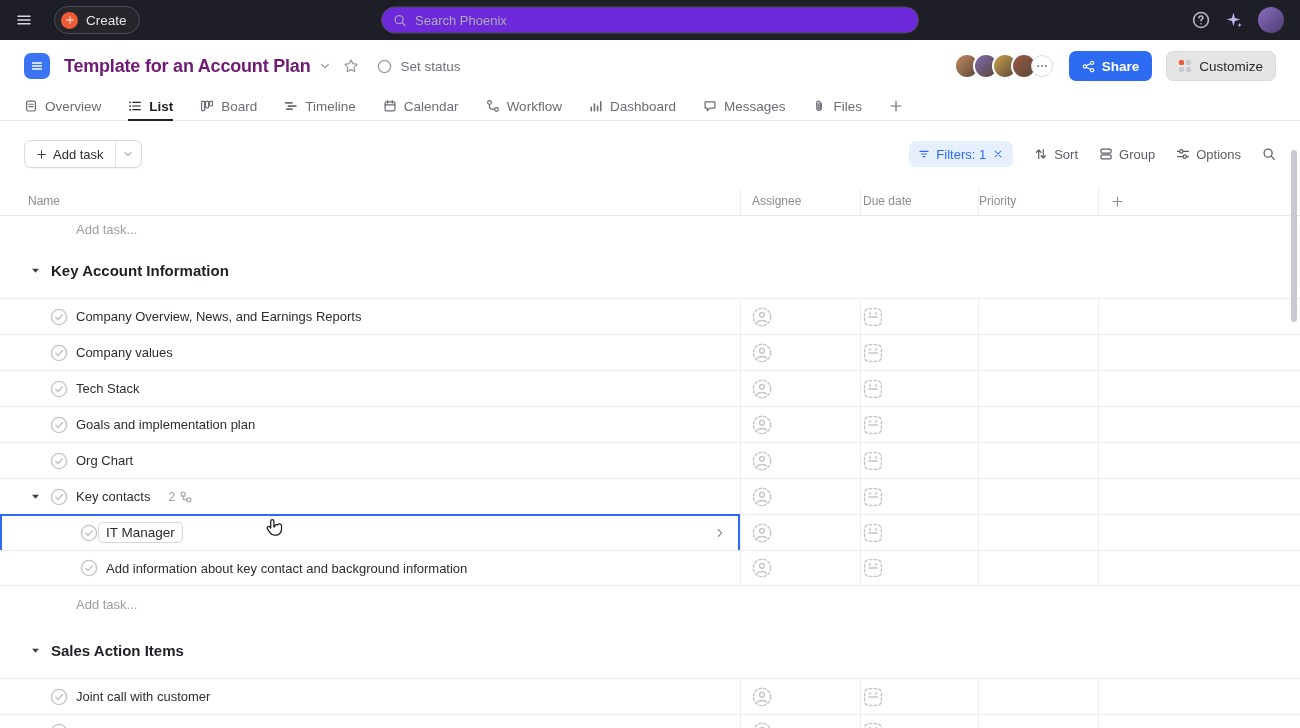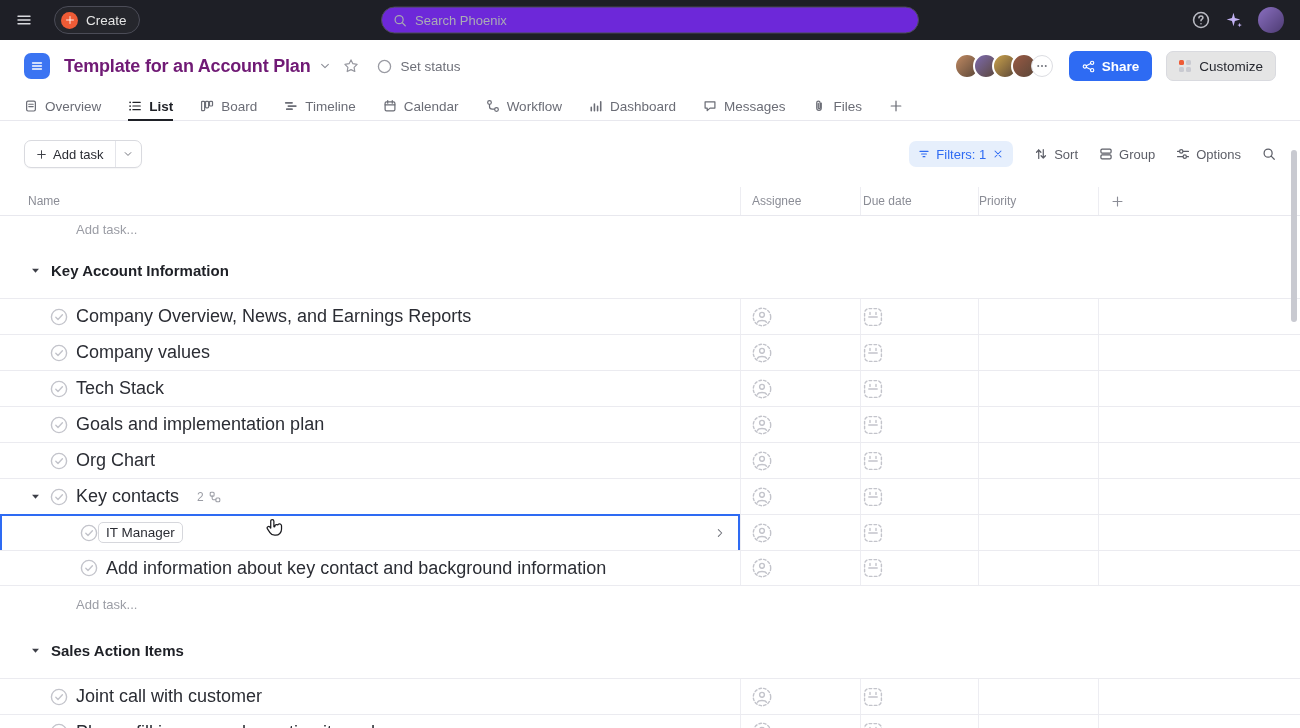--- a/index.html
+++ b/index.html
@@ -110,21 +110,21 @@
   .twisty { width:14px; height:14px; color:#3d3f47; display:flex; align-items:center;
     justify-content:center; cursor:pointer; flex:none; }
   .twisty svg { width:11px; height:11px; }
   .twisty.hidden { visibility:hidden; }
   .row-task { height:36px; border-top:1px solid #ebebf0; }
   .row-task.grp-end { border-bottom:1px solid #ebebf0; }
   .row-task .cell + .cell { border-left:1px solid #ededf2; }
   .row-task .cell-name { gap:8px; }
   .row-sub .cell-name { padding-left:58px; }
   .check { width:18px; height:18px; color:#c3c4cb; flex:none; cursor:pointer; }
-  .task-label { font-size:18px; color:#2b2d34; white-space:nowrap; }
+  .task-label { font-size:13px; color:#2b2d34; white-space:nowrap; }
   .count { display:flex; align-items:center; gap:5px; margin-left:10px; color:#9b9da5;
     font-size:12px; }
   .count .ic { width:12px; height:12px; }
   .ph { width:20px; height:20px; color:#c3c4cb; }
   .edit-box { border:1px solid #d6d7dc; border-radius:5px; padding:2px 7px; margin-left:-8px;
     font-size:13.5px; color:#2b2d34; background:#fff; cursor:text; }
   .sel-outline { position:absolute; left:0; top:-1px; height:38px; width:740px;
     border:2px solid var(--accent,#2e6bf3); pointer-events:none; }
   .row-chevron { position:absolute; left:714px; top:50%; transform:translateY(-50%);
     width:12px; height:12px; color:#6f717a; cursor:pointer; }

